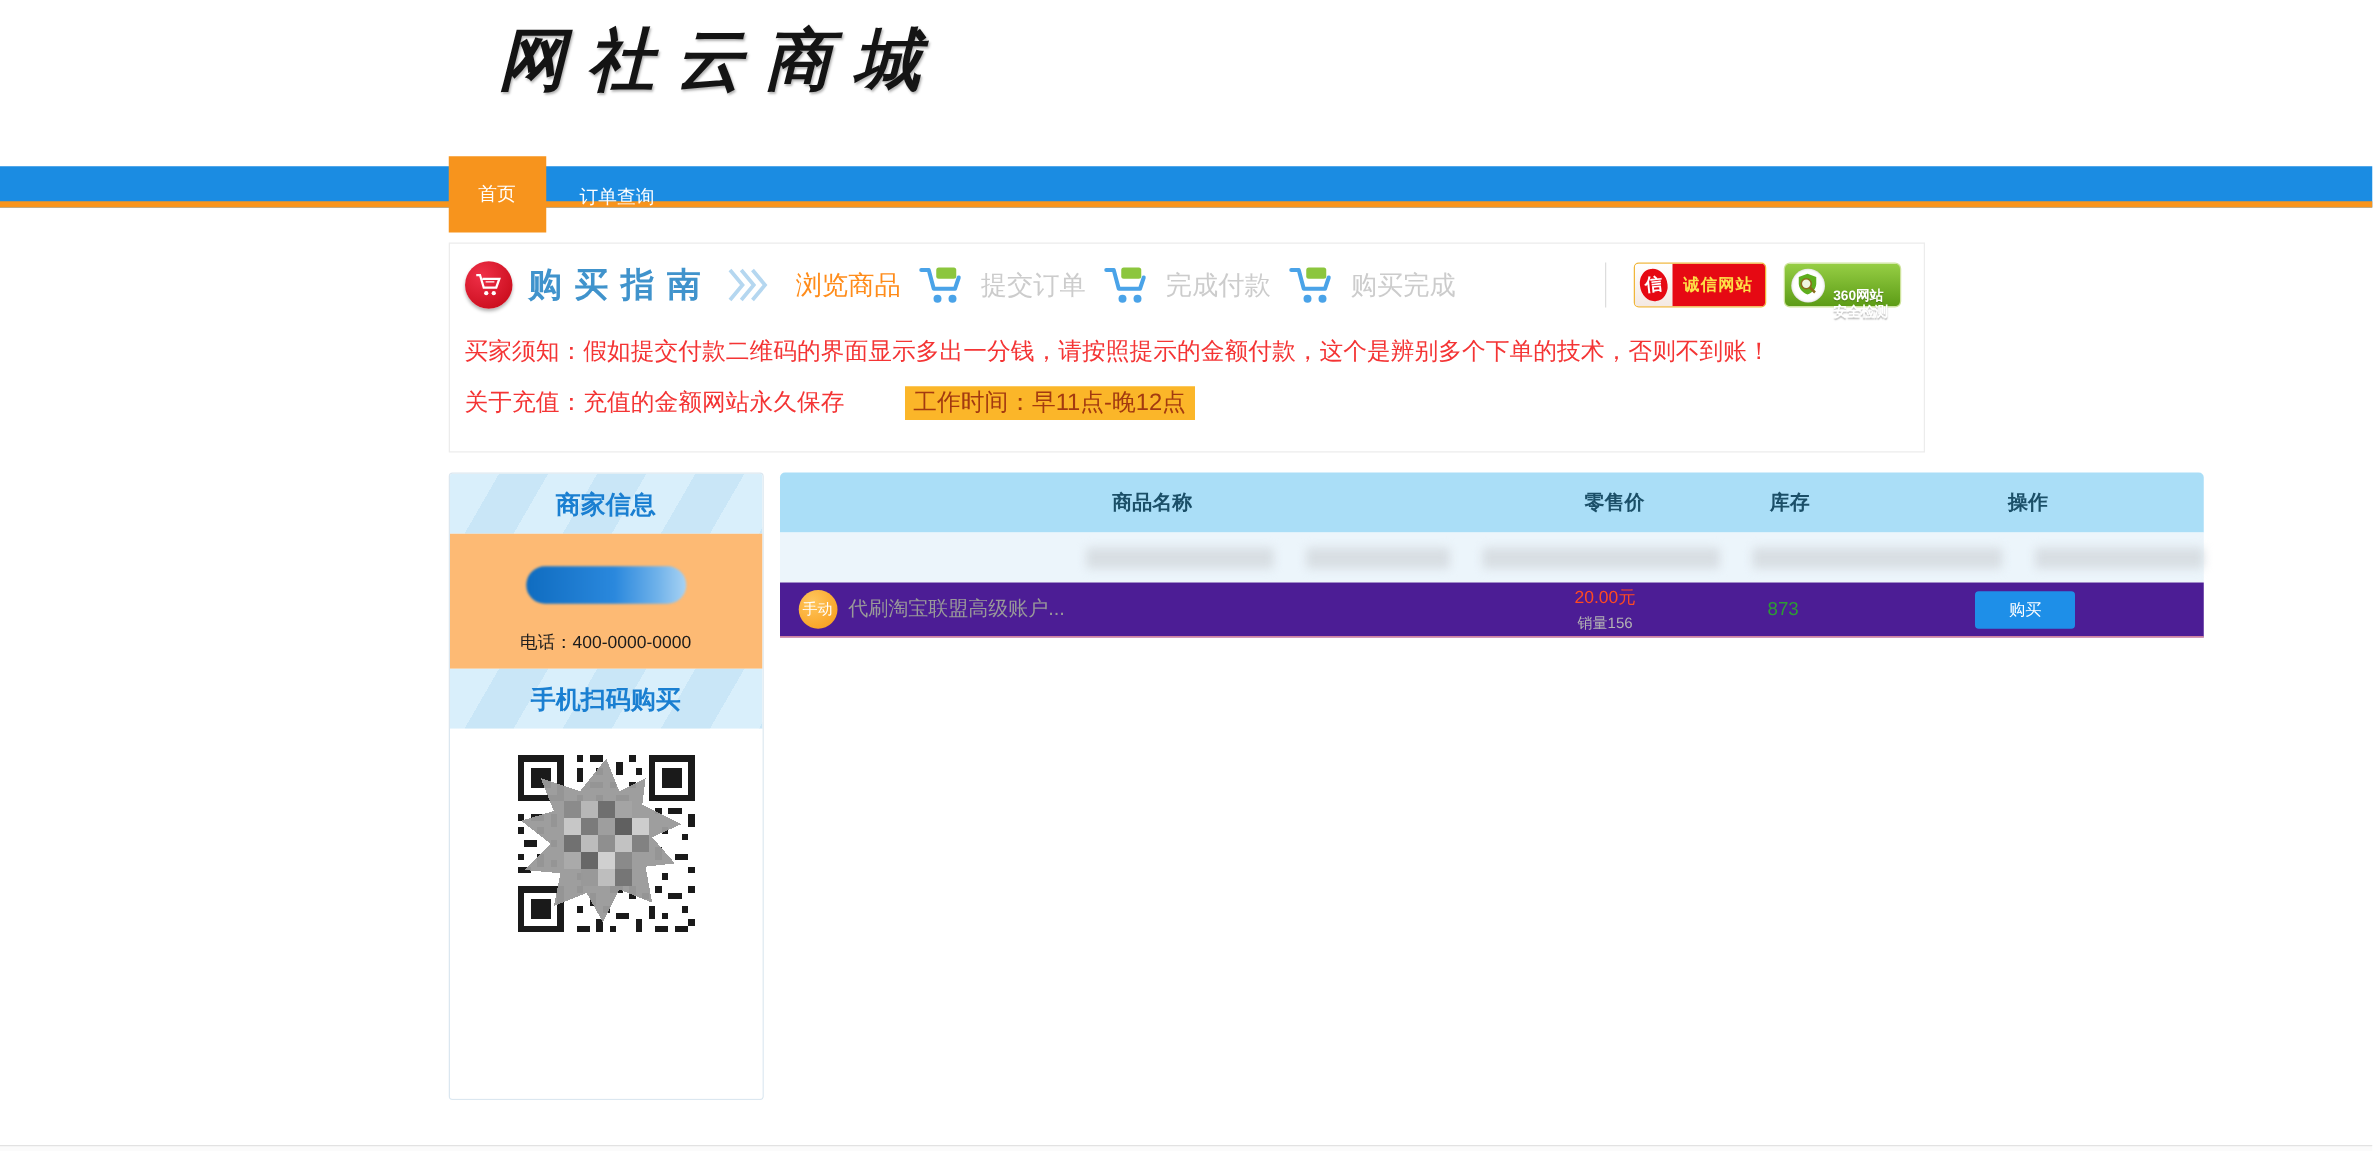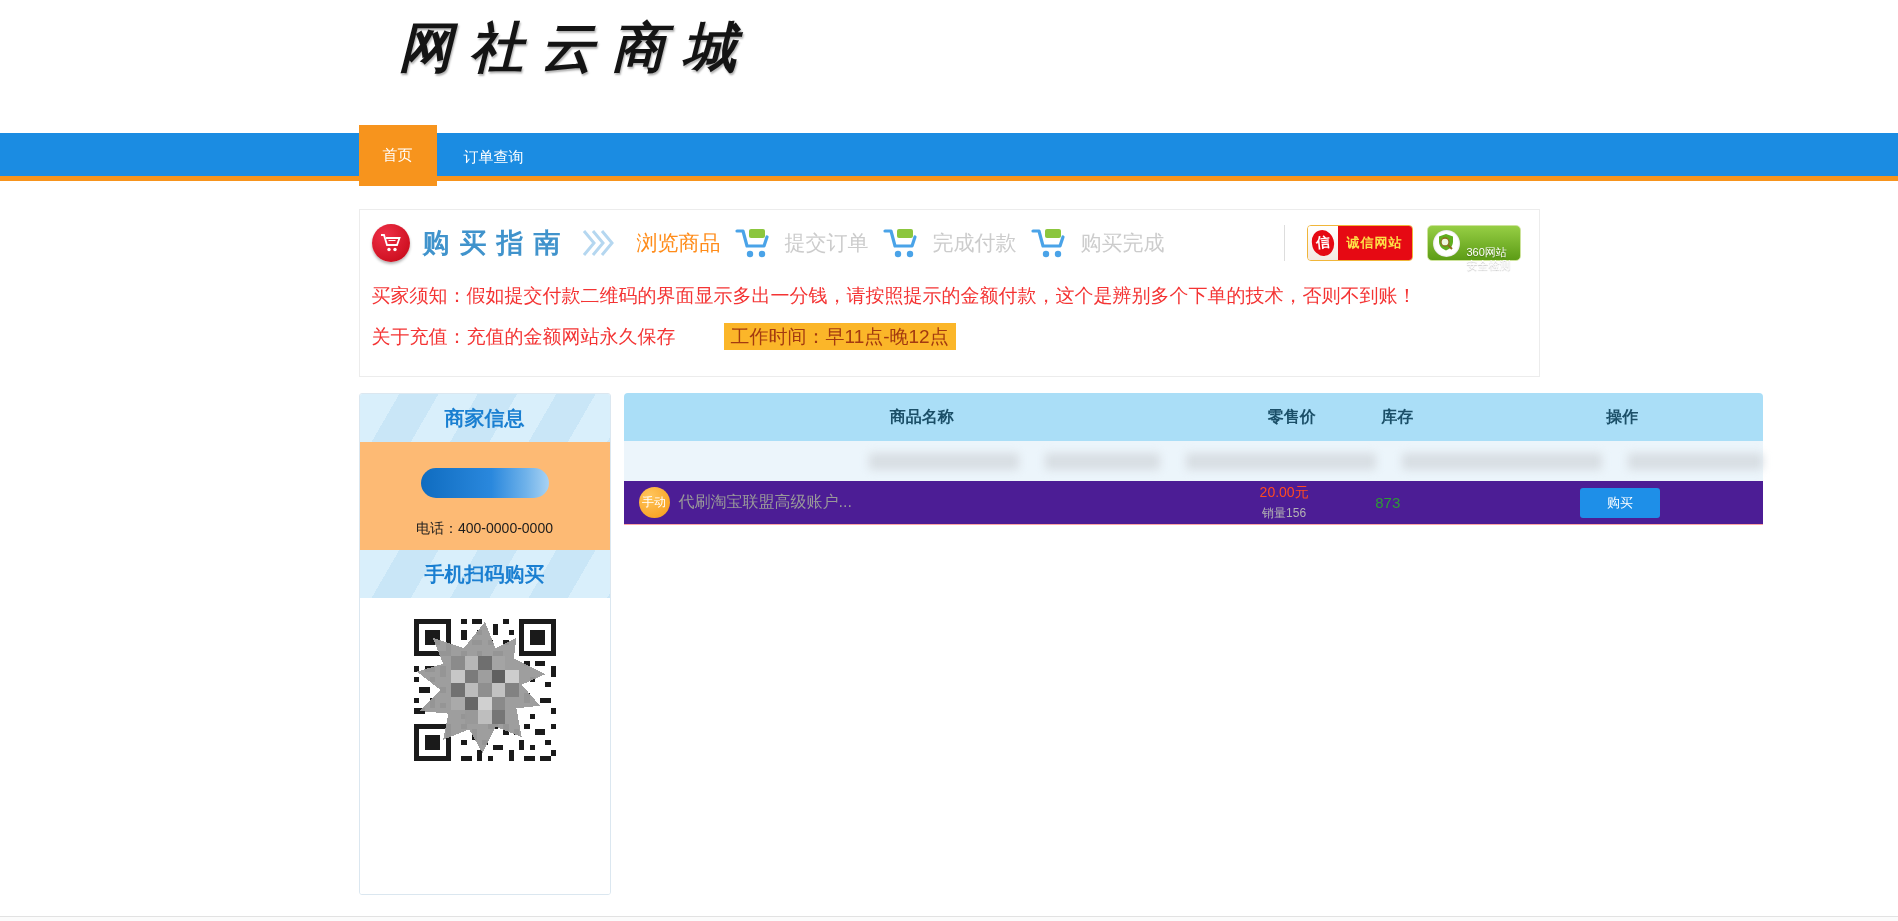--- a/index.html
+++ b/index.html
@@ -13,21 +13,21 @@
   
   .site-header { height:133px; background:#fff; }
   .logo {
     margin:0; padding:12px 0 0 40px;
     font-family:"DejaVu Serif",serif; font-style:italic; font-weight:bold;
     font-size:54px; letter-spacing:17px; color:#141414;
     text-shadow:1px 2px 2px rgba(0,0,0,.3);
   }
 
   
-  .main-nav { background:#1b8ce2; height:48px; border-bottom:5px solid #f7941d; }
+  .main-nav { background:#1b8ce2; height:33px; border-bottom:5px solid #f7941d; }
   .nav-inner { display:flex; height:48px; align-items:stretch; }
   .nav-tab {
     color:#fff; font-size:15px; text-decoration:none; cursor:pointer;
     display:flex; align-items:center; padding:0 27px;
   }
   .nav-tab.active { background:#f7941d; margin-top:-8px; height:61px; padding:0 24px; }
 
   
   .panel { margin-top:28px; border:1px solid #ececec; background:#fff; padding:14px 18px 26px 8px; }
   .guide-row { display:flex; align-items:center; padding-left:4px; }
@@ -51,21 +51,21 @@
     width:22px; height:26px; display:flex; align-items:center; justify-content:center;
     border-radius:46% 54% 48% 52%; transform:rotate(-6deg);
   }
   .cx-right { background:#e60913; color:#fde047; font-size:13px; font-weight:bold; display:flex; align-items:center; padding:0 9px; letter-spacing:1px; }
 
   .badge-360 {
     display:flex; align-items:center; height:36px; border-radius:5px; margin-left:14px; cursor:pointer;
     background:linear-gradient(180deg,#96ce44,#5c9c16); border:1px solid #cde39b; padding:0 9px 0 5px;
   }
   .b360-icon { width:27px; height:27px; border-radius:50%; background:#fff; display:flex; align-items:center; justify-content:center; margin-right:7px; box-shadow:inset 0 0 2px rgba(0,0,0,.25); }
-  .b360-text { display:flex; flex-direction:column; color:#fff; font-size:11px; font-weight:normal; line-height:1.2; text-shadow:0 1px 1px rgba(0,0,0,.25); white-space:nowrap;margin-top:32px; }
+  .b360-text { display:flex; flex-direction:column; color:#fff; font-size:11px; font-weight:bold; line-height:1.2; text-shadow:0 1px 1px rgba(0,0,0,.25); white-space:nowrap;margin-top:32px; }
 
   .notice1 { color:#f43434; font-size:19px; margin:21px 0 0 4px; }
   .notice2 { color:#f43434; font-size:19px; margin:15px 0 0 4px; }
   .notice2 .hl { background:#fbb629; color:#a33a10; margin-left:48px; padding:3px 7px; }
 
   
   .columns { display:flex; margin-top:16px; align-items:flex-start; gap:13px; }
 
   .sidebar { width:252px; flex:0 0 252px; height:502px; border:1px solid #dbe7f0; border-radius:3px; background:#fff; display:flex; flex-direction:column; overflow:hidden; }
   .side-head {
@@ -80,21 +80,21 @@
     filter:blur(.7px);
   }
   .phone { font-size:14px; color:#1c1c1c; margin-top:22px; }
   .qrwrap { flex:1; display:flex; justify-content:center; align-items:flex-start; padding-top:16px; background:#fff; }
   .qr-svg { width:152px; height:152px; }
 
   .products { flex:1; }
   .t-head { display:flex; height:48px; background:#aadef7; border-radius:4px 4px 0 0; align-items:center; color:#1b4f68; font-weight:bold; font-size:16px;padding-left:18px; }
   .col.name  { width:50%; text-align:center; }
   .col.price { width:16%; text-align:center; }
-  .col.stock { width:9%;  }
+  .col.stock { width:9%;  text-align:center; }
   .col.action{ width:25%; text-align:center; }
   .t-row.blurred { height:40px; background:#ecf5fb; display:flex; align-items:center; padding-left:245px; gap:26px; }
   .blob { height:17px; background:#d8dee3; border-radius:3px; filter:blur(4px); }
   .t-row.product { display:flex; align-items:center; height:44px; background:#4c1d95; border-bottom:1px solid #fca5a5; }
   .product .col.name { display:flex; align-items:center; text-align:left; padding-left:15px; }
   .mode-badge {
     width:31px; height:31px; border-radius:50%; flex:0 0 31px;
     background:radial-gradient(circle at 35% 30%,#ffc65e,#f79a14);
     color:#fff; font-size:12px; display:flex; align-items:center; justify-content:center; margin-right:9px;
   }

